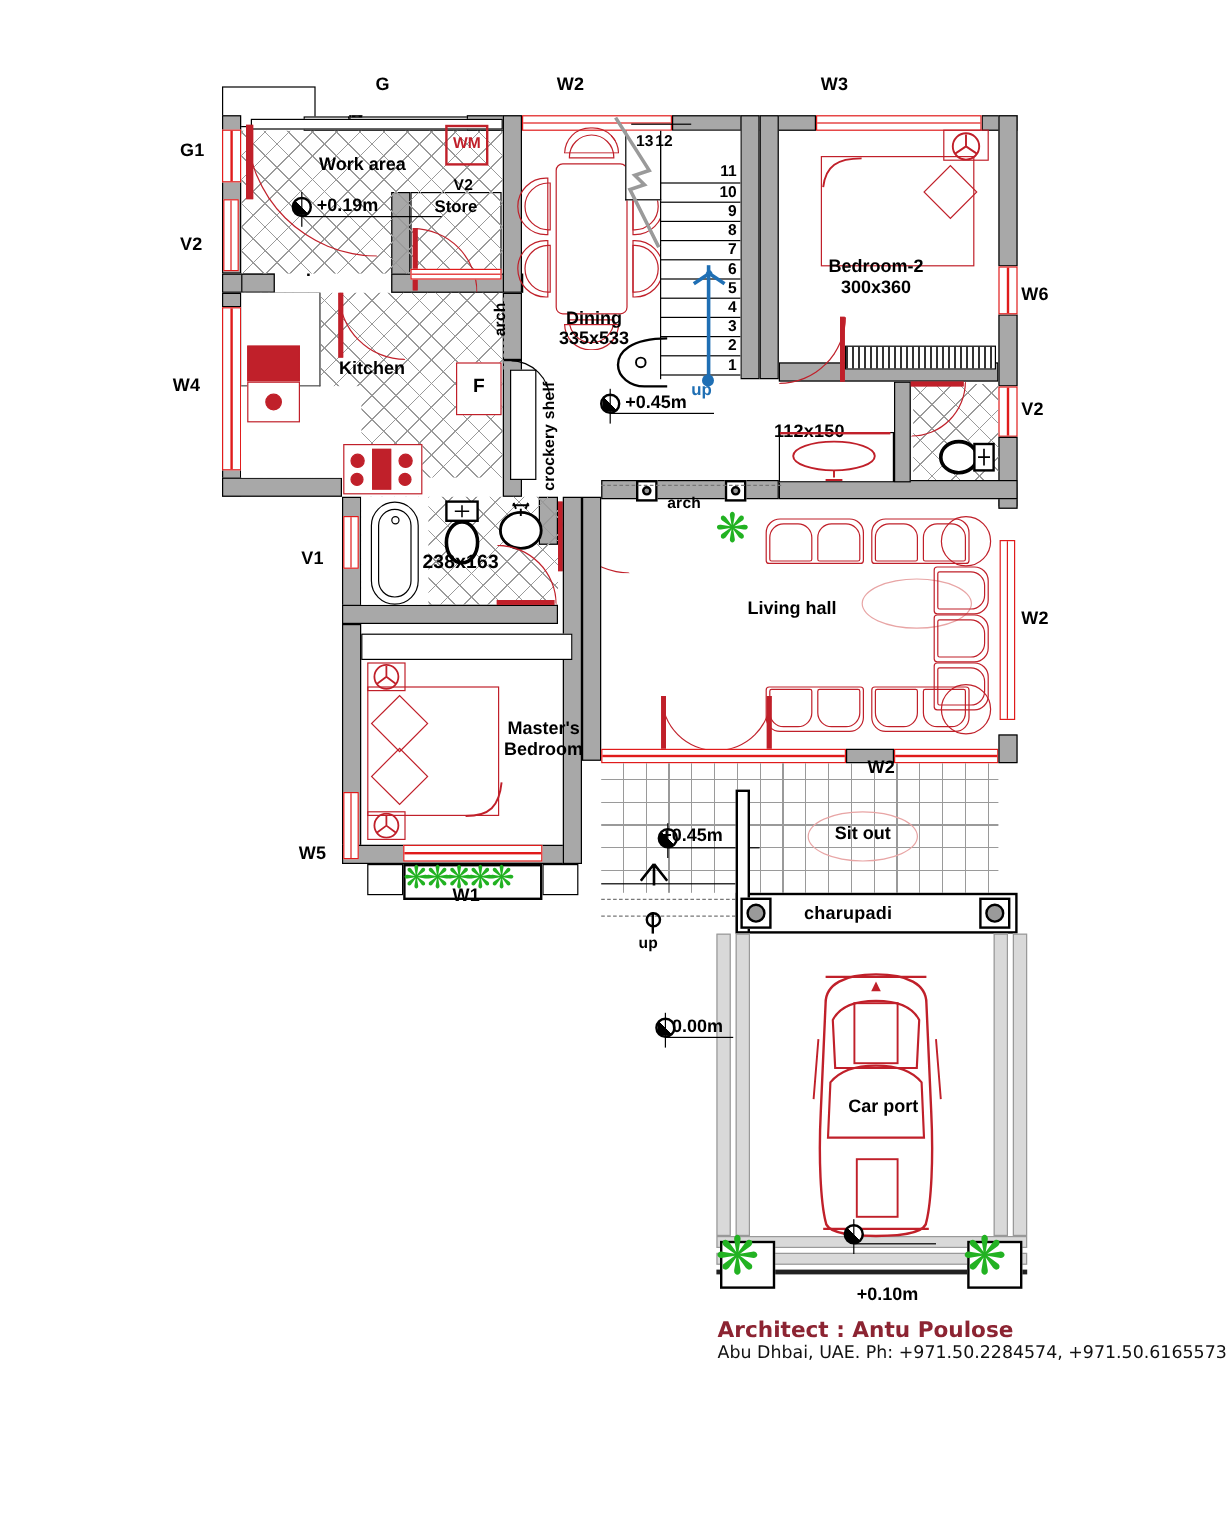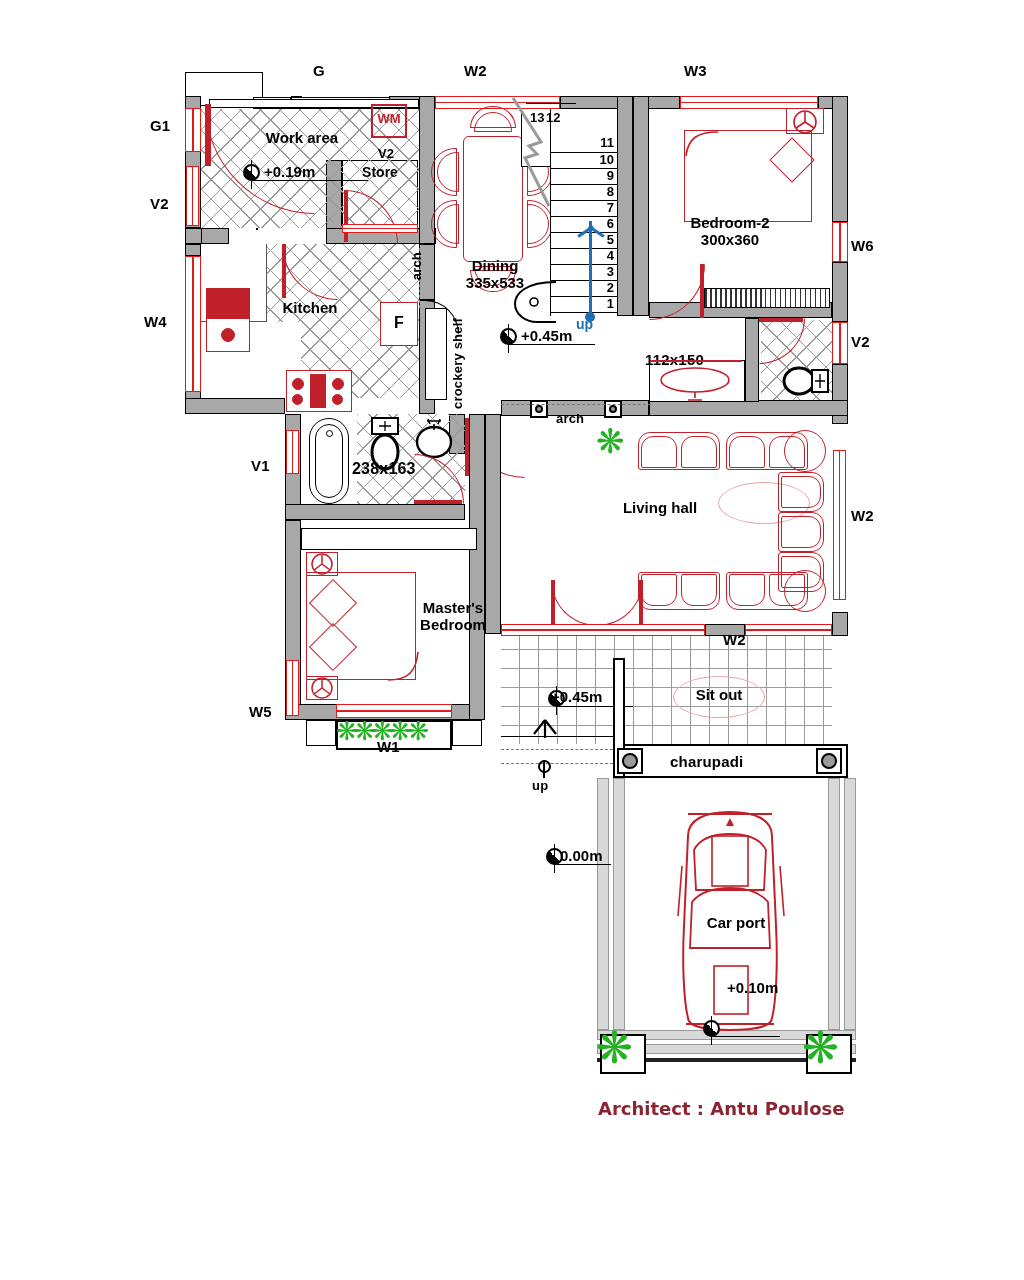--- a/index.html
+++ b/index.html
@@ -451,21 +451,21 @@
     <path d="M32 96 C40 86 54 82 70 82 C86 82 100 86 108 96 L110 142 L30 142 Z" stroke="#c0202a" stroke-width="1.8" fill="none"></path>
     <rect x="54" y="160" width="34" height="48" stroke="#c0202a" stroke-width="1.6" fill="none"></rect>
     <path d="M28 8 L112 8 M26 218 L114 218" stroke="#c0202a" stroke-width="1.8" fill="none"></path>
     <path d="M22 60 L18 110 M120 60 L124 110" stroke="#c0202a" stroke-width="1.6" fill="none"></path>
     <polygon points="70,12 74,20 66,20" fill="#c0202a"></polygon>
   </svg>
   <div class="rm" style="left:688px;top:915px;width:96px;">Car port</div>
 
   <div class="levmark" style="left:703px;top:1020px;"></div>
   <div class="levline" style="left:712px;top:1036px;width:68px;"></div>
-  <div class="levtxt" style="left:714px;top:979px;margin-left:13px;">+0.10m</div>
+  <div class="levtxt" style="left:714px;top:1070px;">+0.10m</div>
 
   <div class="levmark" style="left:546px;top:848px;"></div>
   <div class="levline" style="left:555px;top:864px;width:56px;"></div>
   <div class="levtxt" style="left:560px;top:847px;">0.00m</div>
 
   <div class="abs" style="left:600px;top:1034px;width:46px;height:40px;border:2px solid #000;box-sizing:border-box;background:#fff;"></div>
   <div class="abs" style="left:806px;top:1034px;width:46px;height:40px;border:2px solid #000;box-sizing:border-box;background:#fff;"></div>
   <div class="plant" style="left:596px;top:1026px;font-size:44px;">❋</div>
   <div class="plant" style="left:802px;top:1026px;font-size:44px;">❋</div>
 
@@ -481,14 +481,15 @@
 
   <div class="lbl" style="left:851px;top:237px;">W6</div>
   <div class="lbl" style="left:851px;top:333px;">V2</div>
   <div class="lbl" style="left:851px;top:507px;">W2</div>
 
   <div class="lbl" style="left:377px;top:738px;">W1</div>
   <div class="lbl sm" style="left:378px;top:146px;">V2</div>
 
 
   <div id="arch1">Architect : Antu Poulose</div>
+  <div id="arch2">Abu Dhbai, UAE. Ph: +971.50.2284574, +971.50.6165573</div>
 
 </div>
 
 </body></html>

